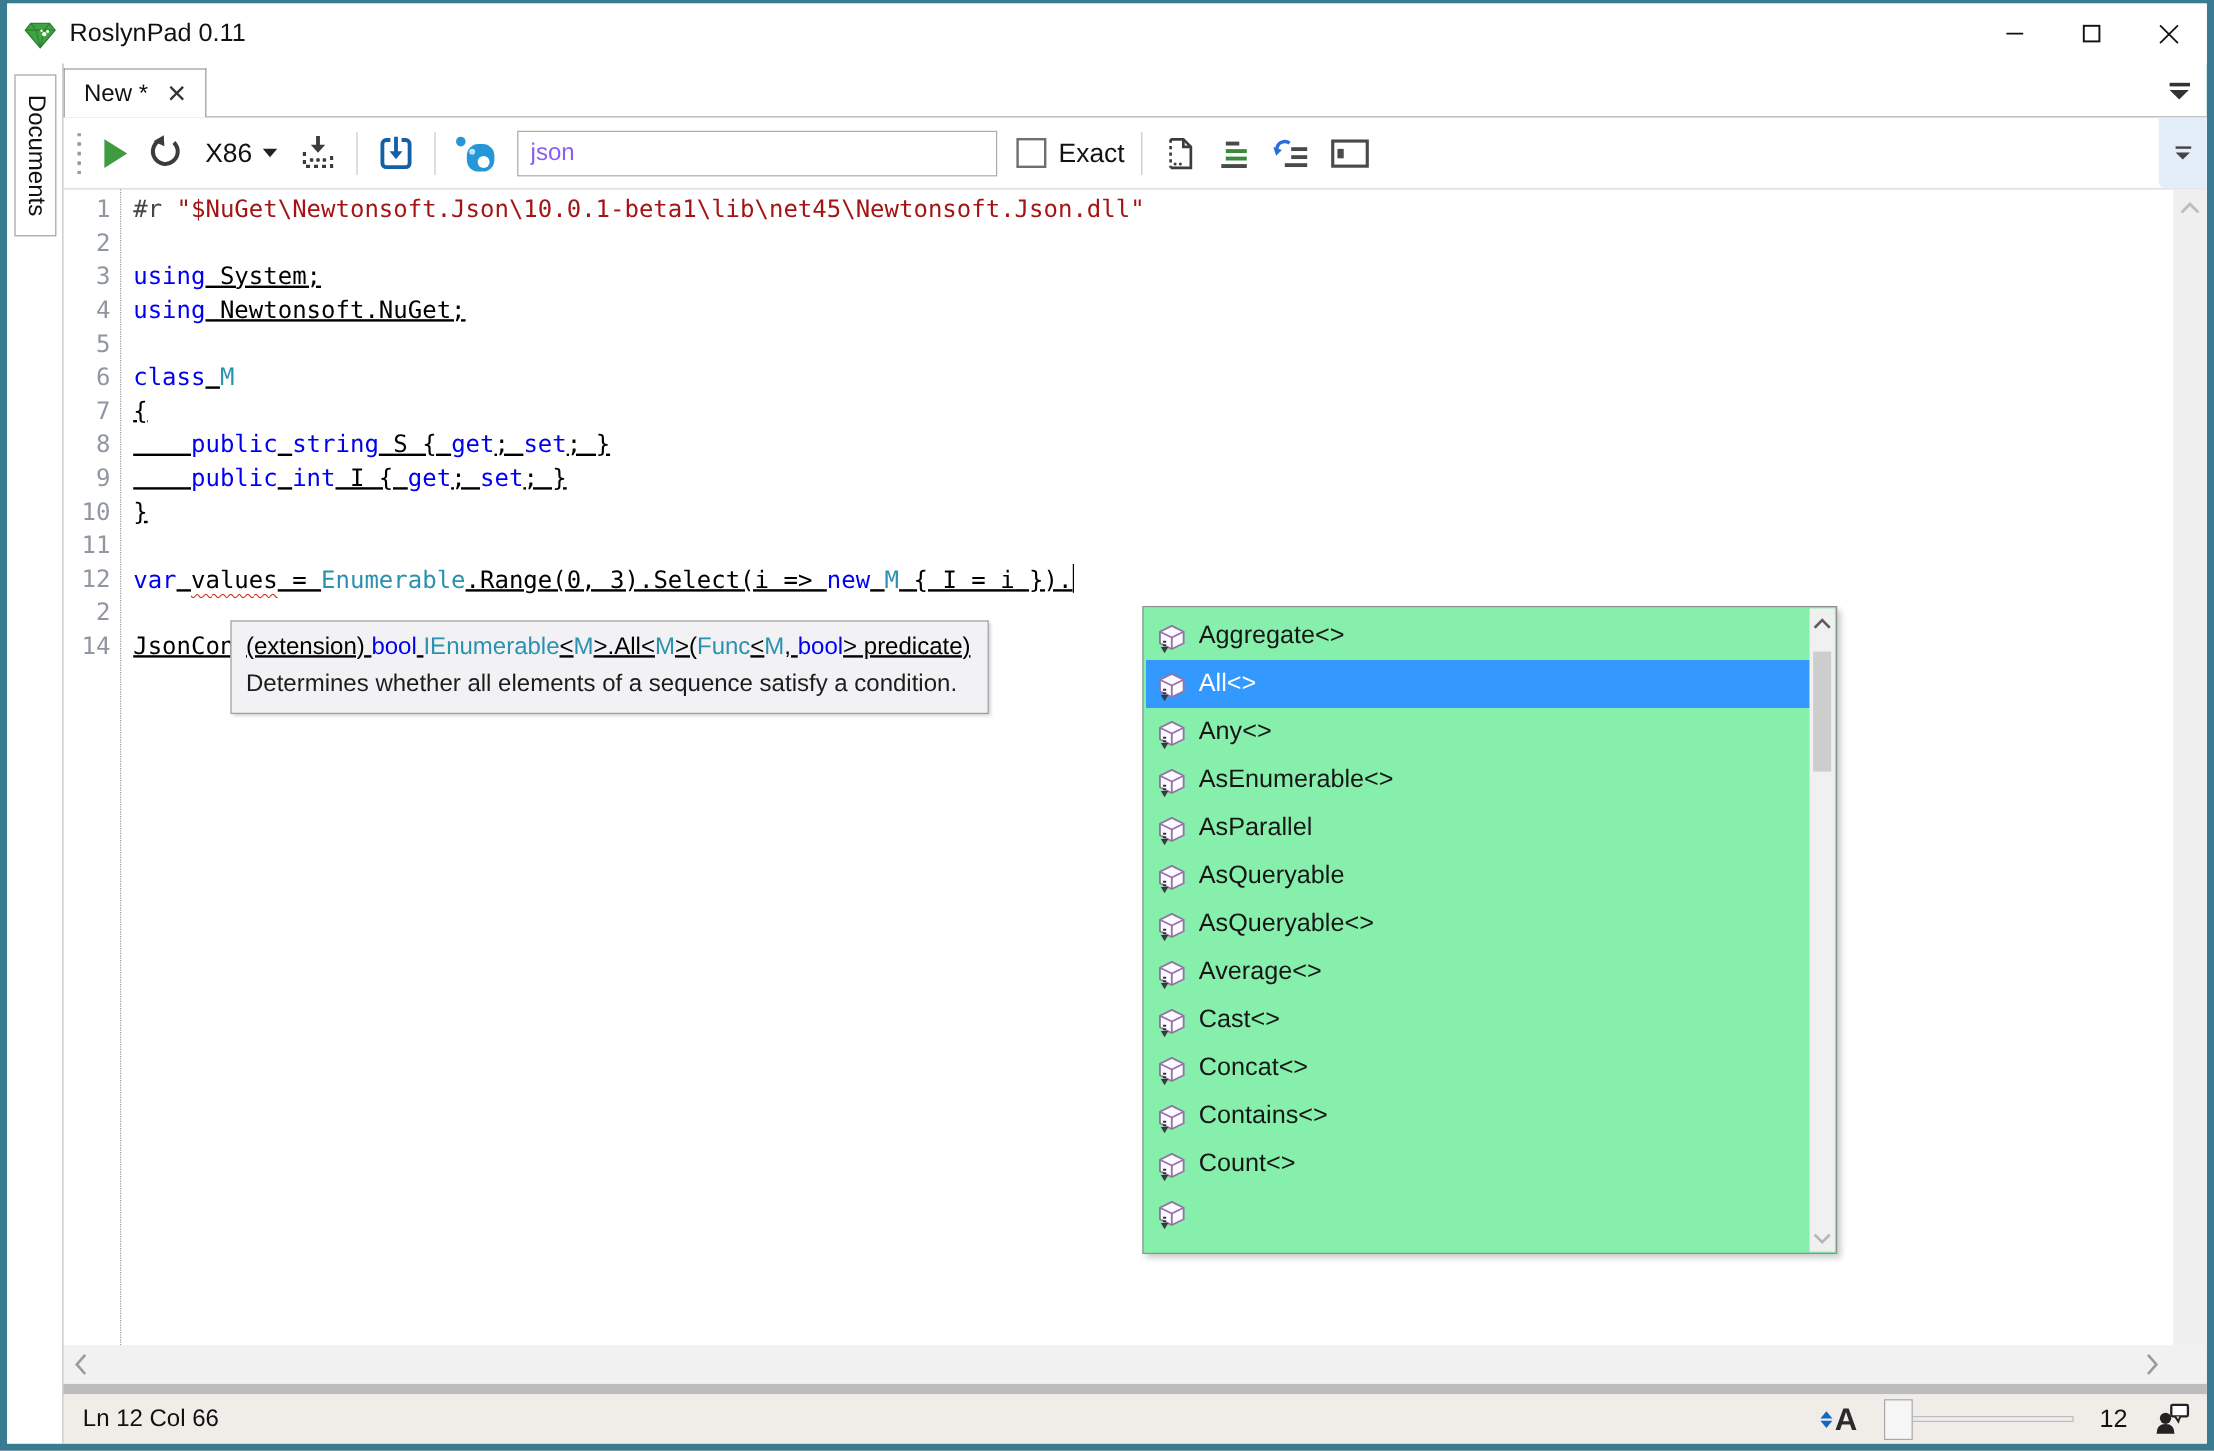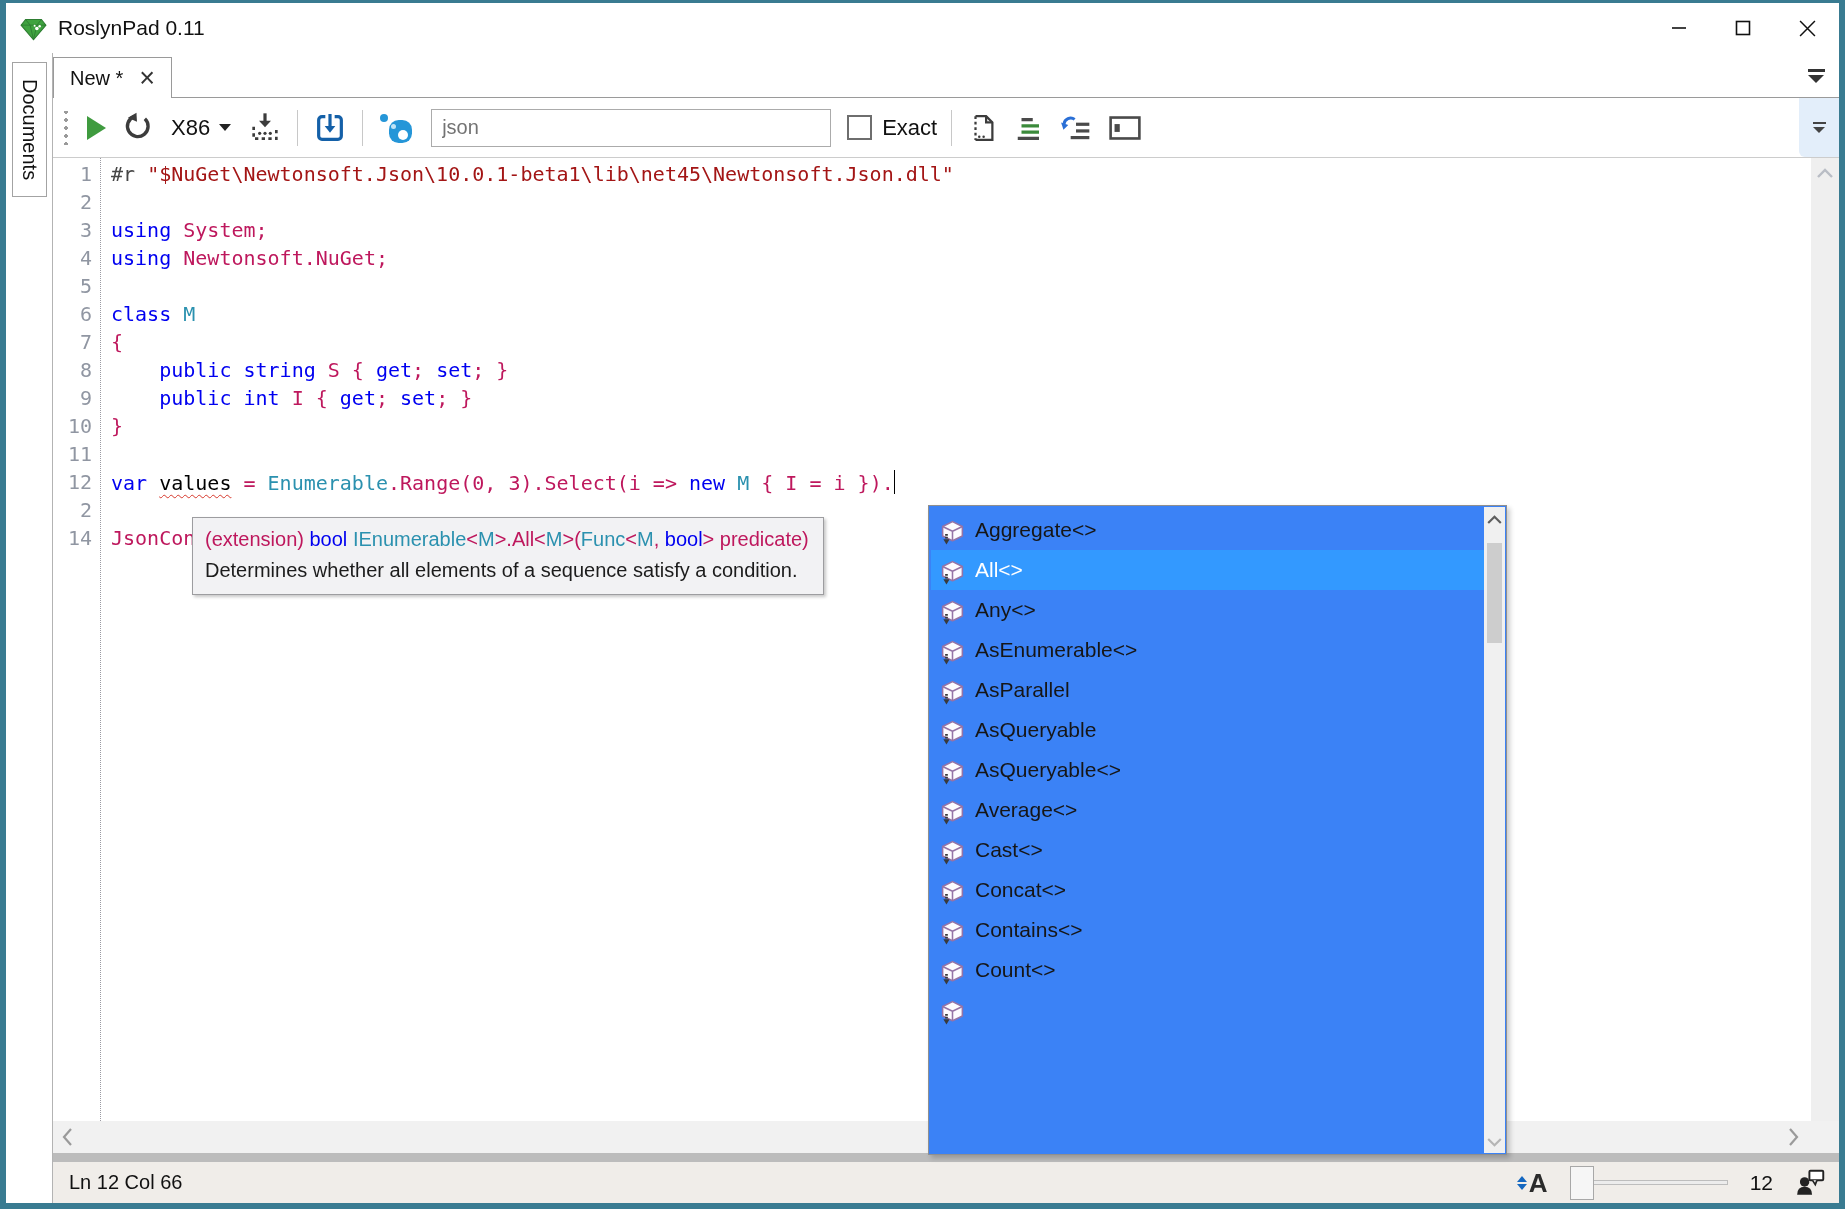--- a/index.html
+++ b/index.html
@@ -27,38 +27,38 @@
   .tabmenu .tri{width:0;height:0;border-left:8px solid transparent;border-right:8px solid transparent;border-top:8px solid #333;}
   
   .toolbar{height:60px;border-bottom:1px solid #cccccc;display:flex;align-items:center;padding-left:8px;position:relative;flex:0 0 auto;background:#fff;}
   .grip{width:6px;height:34px;margin:0 10px 0 2px;
     background-image:radial-gradient(circle,#9a9a9a 1.6px,transparent 1.8px);background-size:6px 8px;background-position:center;}
   .tb{display:flex;align-items:center;justify-content:center;border:none;background:transparent;padding:0;margin:0 8px;}
   .play{width:0;height:0;border-top:12px solid transparent;border-bottom:12px solid transparent;border-left:19px solid #3f9b3f;}
   .platform{display:flex;align-items:center;gap:9px;font-size:22px;color:#111;margin:0 10px;}
   .dd{width:0;height:0;border-left:6px solid transparent;border-right:6px solid transparent;border-top:7px solid #222;}
   .sep{width:1px;height:36px;background:#c8c8c8;margin:0 8px;}
-  .searchbox{width:400px;height:38px;border:1px solid #ababab;font-size:20px;padding:0 10px;margin:4px 10px;color:#737373;outline:none;font-family:"Liberation Sans",sans-serif;}
+  .searchbox{width:400px;height:38px;border:1px solid #ababab;font-size:20px;padding:0 10px;margin:4px 10px;color:#8b5cf6;outline:none;font-family:"Liberation Sans",sans-serif;}
   .exact{display:flex;align-items:center;gap:10px;margin:0 6px;}
   .checkbox{width:25px;height:25px;border:2px solid #6e6e6e;background:#fff;}
   .exlabel{font-size:22px;color:#111;}
   .overflow{position:absolute;right:0;top:0;bottom:0;width:40px;background:#e3eefa;display:flex;flex-direction:column;align-items:center;justify-content:center;gap:3px;border-bottom-left-radius:6px;}
   .overflow .bar{width:13px;height:2.5px;background:#444;}
   .overflow .tri{width:0;height:0;border-left:6.5px solid transparent;border-right:6.5px solid transparent;border-top:6.5px solid #444;}
   
   .editor{flex:1;display:flex;position:relative;background:#fff;min-height:0;}
   .gutter{width:48px;padding-top:4px;border-right:1px dotted #9a9aa2;flex:0 0 auto;}
   .ln{height:28px;line-height:28px;text-align:right;padding-right:8px;color:#9096a2;font:20px "DejaVu Sans Mono",monospace;}
   .code{padding:4px 0 0 10px;flex:1;min-width:0;}
   .cl{height:28px;line-height:28px;white-space:pre;font:20px "DejaVu Sans Mono",monospace;color:#000;}
   .tk-k{color:#0000f0;}
   .tk-t{color:#2b91af;}
   .tk-s{color:#a31515;}
   .tk-d{color:#464646;}
-  .tk-p{color:#be185d;}
+  .tk-p{color:#000000;text-decoration:underline;}
   .tk-e{color:#000;text-decoration:underline wavy #d6382c;text-decoration-thickness:1.4px;text-underline-offset:4px;}
   .tk-c{display:inline-block;width:1.5px;height:24px;background:#000;vertical-align:-4px;}
   .vscroll{position:absolute;right:0;top:0;bottom:0;width:28px;background:#efefef;}
   .vs-up{position:absolute;top:10px;left:6px;}
   
   .hscroll{height:32px;background:#f1f1f1;position:relative;flex:0 0 auto;}
   .hs-left{position:absolute;left:9px;top:7px;}
   .hs-right{position:absolute;right:40px;top:7px;}
   .splitter{height:9px;background:#bcbcbc;flex:0 0 auto;}
   .statusbar{height:41px;background:#f0ede9;display:flex;align-items:center;padding:0 12px 0 16px;font-size:20px;color:#111;flex:0 0 auto;}
@@ -70,21 +70,21 @@
   .fonticon .A{font-size:26px;font-weight:bold;color:#2b2b2b;line-height:26px;}
   .slider{width:158px;height:34px;position:relative;display:flex;align-items:center;}
   .slider .track{width:100%;height:5px;background:#ececec;border:1px solid #bdbdbd;}
   .slider .thumb{position:absolute;left:0;top:0;width:24px;height:34px;background:#f6f6f6;border:1px solid #a8a8a8;}
   .zoomval{font-size:21px;color:#111;}
   
   .tooltip{position:absolute;left:192px;top:517px;background:#f2f2f4;border:1px solid #9d9da0;box-shadow:2px 2px 3px rgba(0,0,0,.22);
     padding:6px 14px 8px 12px;font-size:20px;line-height:31px;white-space:nowrap;z-index:20;color:#1c1c1c;}
   .tooltip .sig span{white-space:pre;}
   
-  .popup{position:absolute;left:928px;top:505px;width:579px;height:650px;background:#3b82f6;border:1px solid #8f8f8f;
+  .popup{position:absolute;left:952px;top:505px;width:579px;height:540px;background:#86efac;border:1px solid #8f8f8f;
     box-shadow:3px 3px 5px rgba(0,0,0,.2);z-index:15;overflow:hidden;padding:4px 22px 0 2px;}
   .crow{height:40px;display:flex;align-items:center;gap:9px;padding-left:8px;font-size:21px;color:#161616;}
   .crow.selected{background:#3399ff;color:#fff;}
   .cicon{width:27px;height:27px;flex:0 0 auto;position:relative;top:2px;}
   .pscroll{position:absolute;right:1px;top:1px;bottom:1px;width:21px;background:#f0f0f0;}
   .pthumb{position:absolute;left:3px;top:36px;width:15px;height:100px;background:#cdcdcd;}
   .ps-up{position:absolute;top:8px;left:3px;}
   .ps-down{position:absolute;bottom:6px;left:3px;}
 </style>
 </head>

